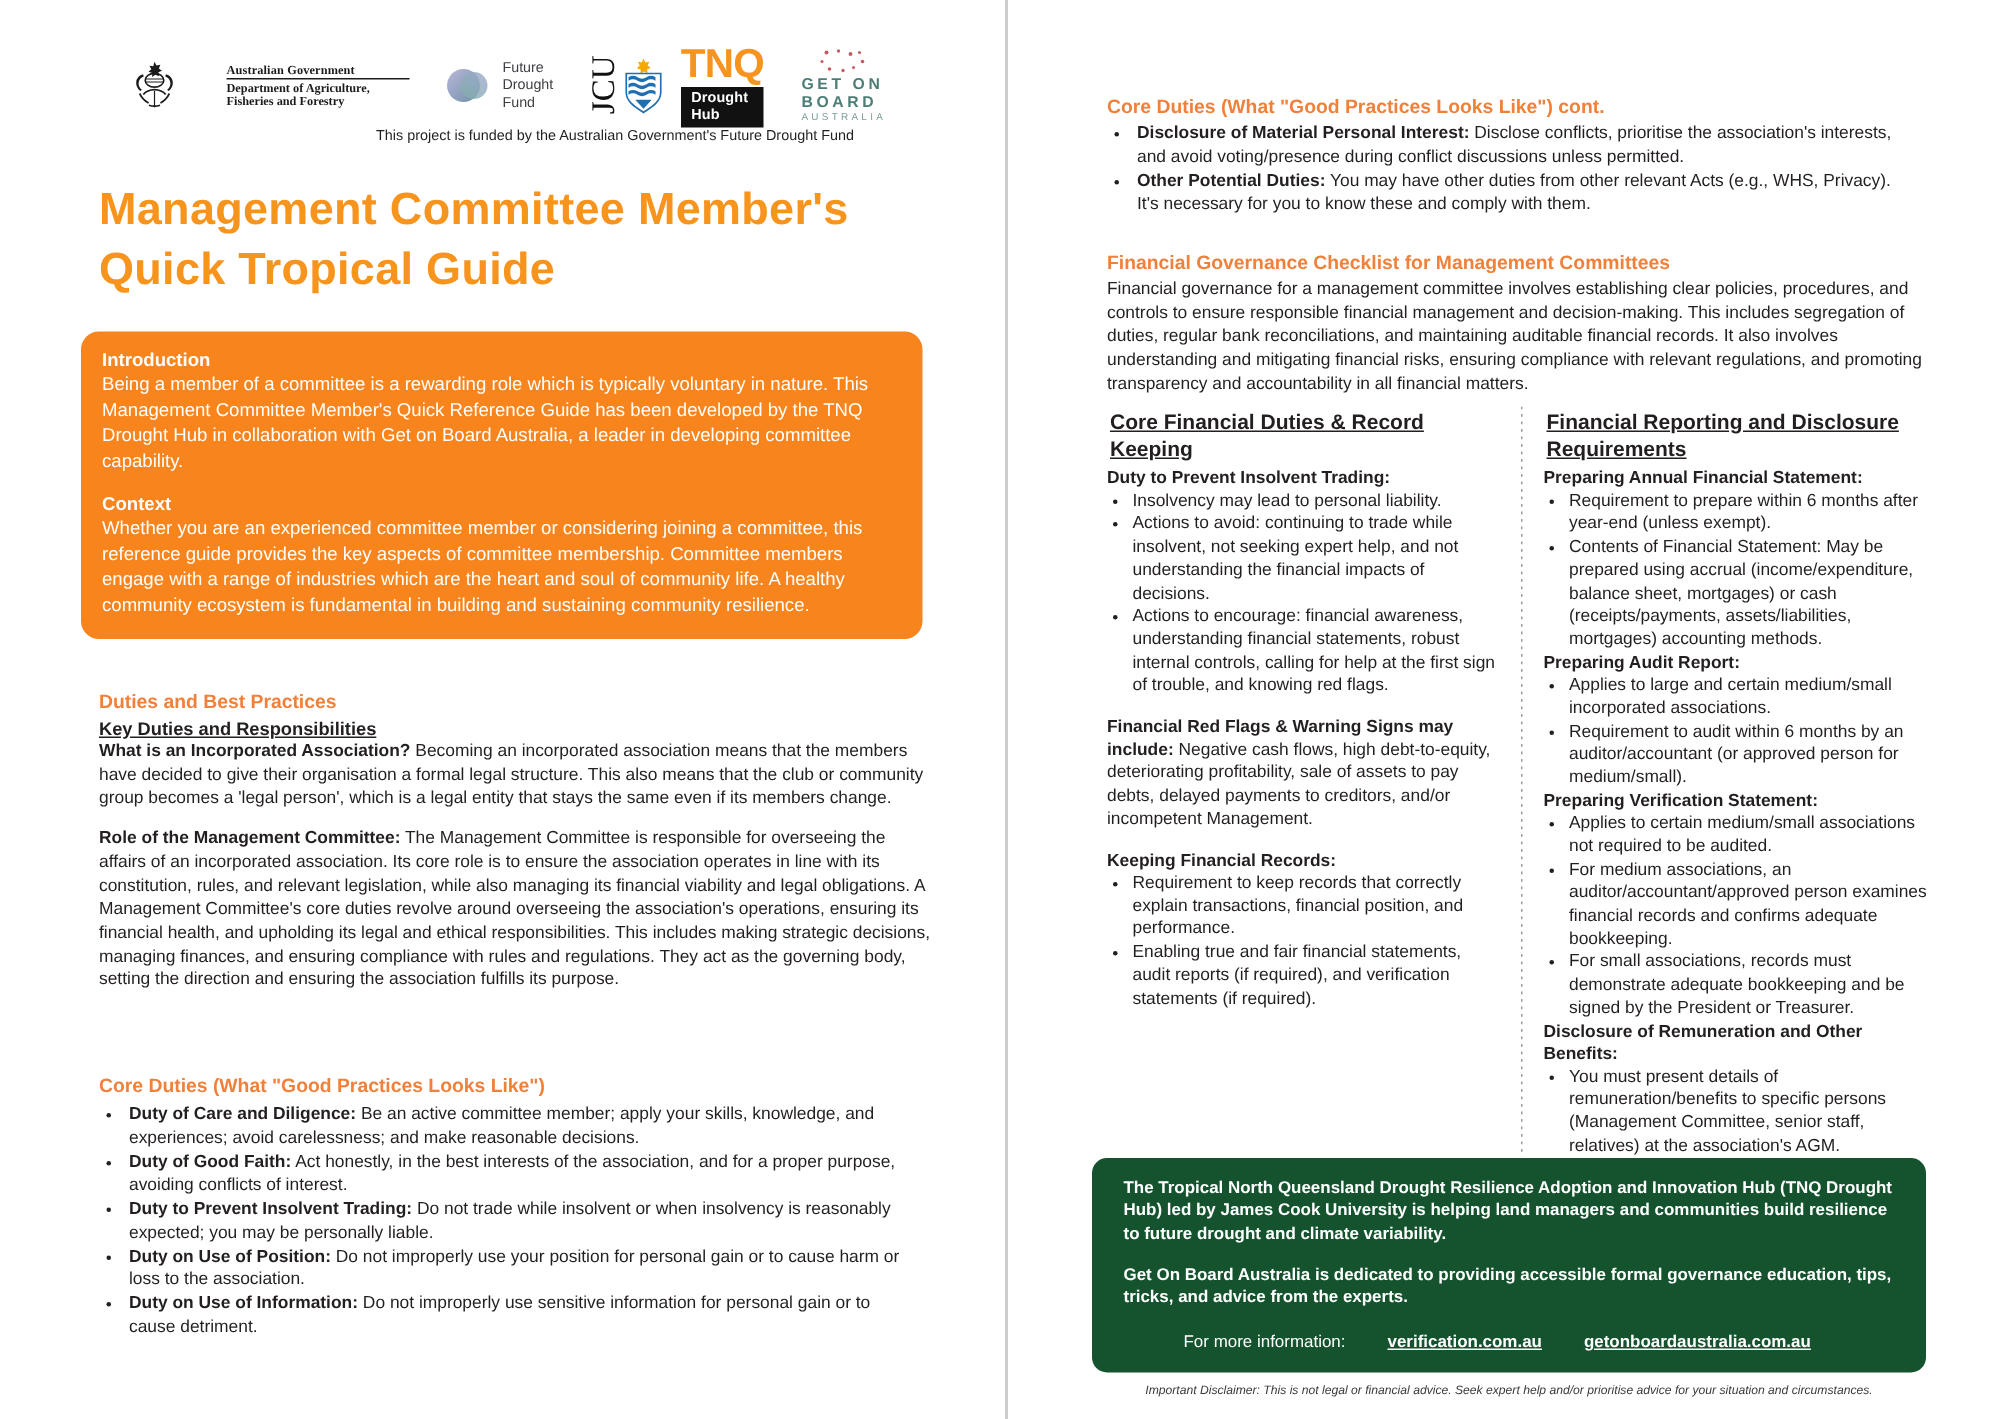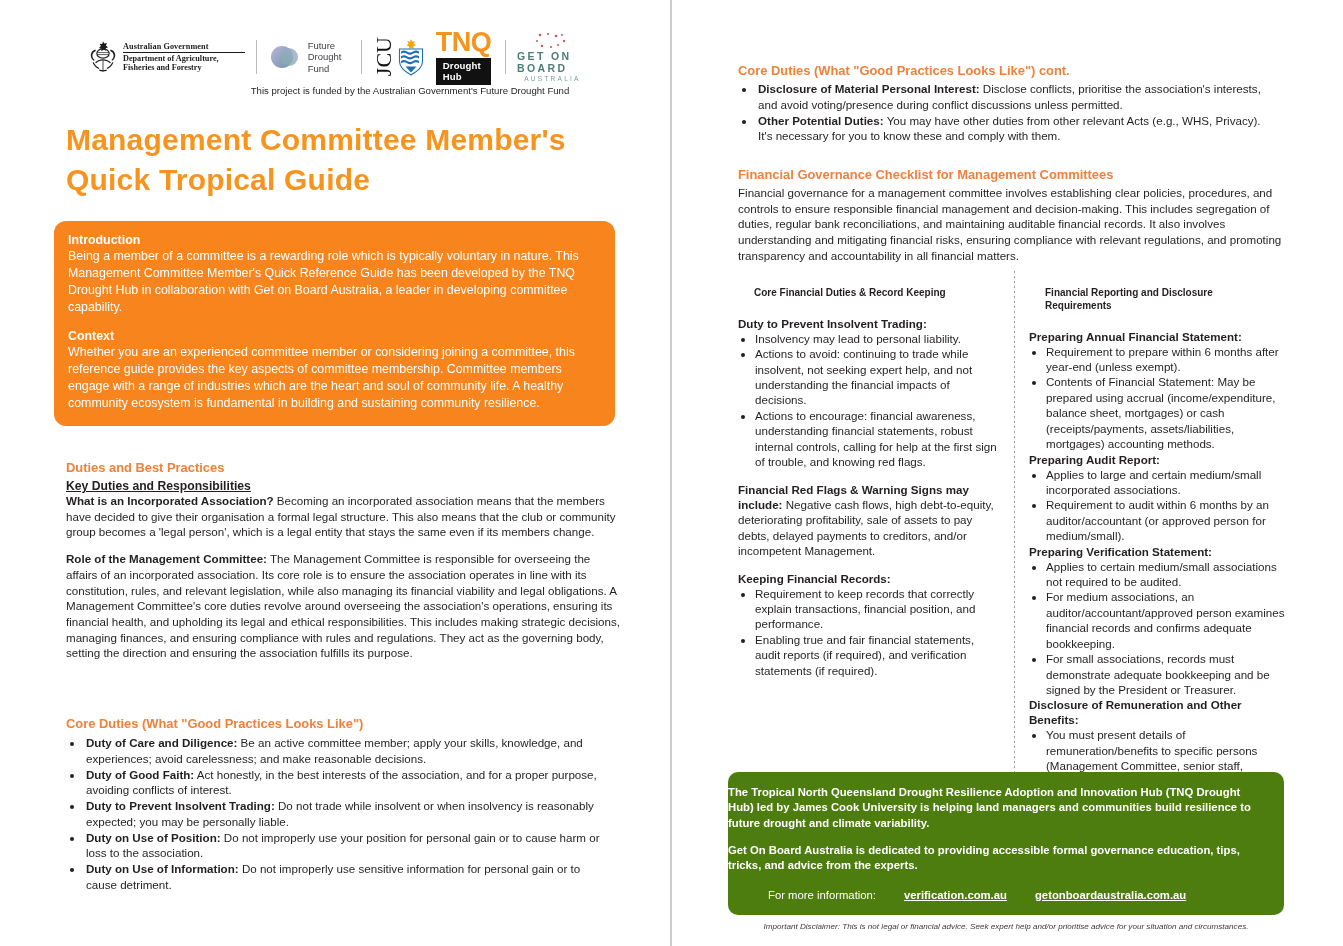--- a/index.html
+++ b/index.html
@@ -24,21 +24,21 @@
   
   .logobar{
     position:absolute;left:88px;top:32px;width:500px;height:50px;
     display:flex;align-items:center;
   }
   .logo-sep{width:1px;height:34px;background:#bbbbbb;margin:0 11px;}
 
   .auslogo{display:flex;align-items:center;}
   .crest{width:30px;height:34px;position:relative;margin-right:5px;}
   .crest svg{display:block;}
-  .auslogo-text{font-family:"Liberation Serif", serif;font-weight:bold;color:#1b1b1b;line-height:1.12;}
+  .auslogo-text{font-family:"Liberation Serif", serif;font-weight:bold;color:#1b1b1b;line-height:1.12;margin-left:28px;}
   .auslogo-text .t1{font-size:8.2px;letter-spacing:.1px;padding-bottom:1px;border-bottom:1px solid #1b1b1b;display:block;width:122px;}
   .auslogo-text .t2{font-size:8.2px;display:block;padding-top:1px;width:122px;}
 
   .fdf{display:flex;align-items:center;}
   .fdf-mark{width:34px;height:34px;position:relative;margin-right:6px;}
   .fdf-text{font-size:9.5px;line-height:1.22;color:#3f3f46;font-family:"Liberation Sans",sans-serif;}
 
   .jcu{display:flex;align-items:center;height:40px;}
   .jcu-letters{
     font-family:"Liberation Serif",serif;font-size:22px;font-weight:400;color:#111;
@@ -94,32 +94,32 @@
   
   .r-blk{position:absolute;width:548px;left:66px;}
   .r-sec-h{color:#F0813A;font-size:12.9px;font-weight:bold;margin:0 0 3px 0;}
 
   .fin-cols{position:absolute;left:66px;top:271px;width:553px;display:flex;}
   .fin-col{width:262px;}
   .fin-col.left{padding-right:14px;}
   .fin-divider{width:1px;align-self:stretch;
     background-image:linear-gradient(to bottom,#9a9a9a 0 2px,transparent 2px 5px);
     background-size:1px 5px;background-repeat:repeat-y;margin-right:14px;}
-  .fin-col h4{margin:16px;font-size:10px;font-weight:bold;line-height:1.28;}
+  .fin-col h4{margin:2px;font-size:14px;font-weight:bold;text-decoration:underline;line-height:1.28;}
   .fin-col h5{margin:0;font-size:11.6px;font-weight:bold;line-height:1.3;}
   .fin-col p{margin:0;font-size:11.6px;line-height:1.33;}
   .fin-col ul{margin:0;padding:0 0 0 17px;list-style:disc;}
   .fin-col ul li{font-size:11.6px;line-height:1.33;}
   .fin-gap{height:12px;}
 
   
   .footer-box{
     position:absolute;left:56px;top:772px;width:556px;
-    background:#4d7c0f;border-radius:10px;color:#fff;
-    padding:13px 16px 12px 0;box-sizing:border-box;
+    background:#14532d;border-radius:10px;color:#fff;
+    padding:13px 16px 12px 21px;box-sizing:border-box;
     font-size:11.3px;font-weight:bold;line-height:1.36;
   }
   .footer-box p{margin:0;}
   .footer-box .fgap{height:12px;}
   .footer-links{display:flex;align-items:center;margin-top:14px;padding-left:40px;}
   .footer-links .lbl{font-weight:normal;font-size:11.3px;}
   .footer-links a{color:#fff;text-decoration:underline;font-weight:bold;font-size:11.3px;margin-left:28px;}
   .disclaimer{
     position:absolute;left:56px;top:922px;width:556px;text-align:center;
     font-size:8.1px;font-style:italic;color:#3a3a3a;

